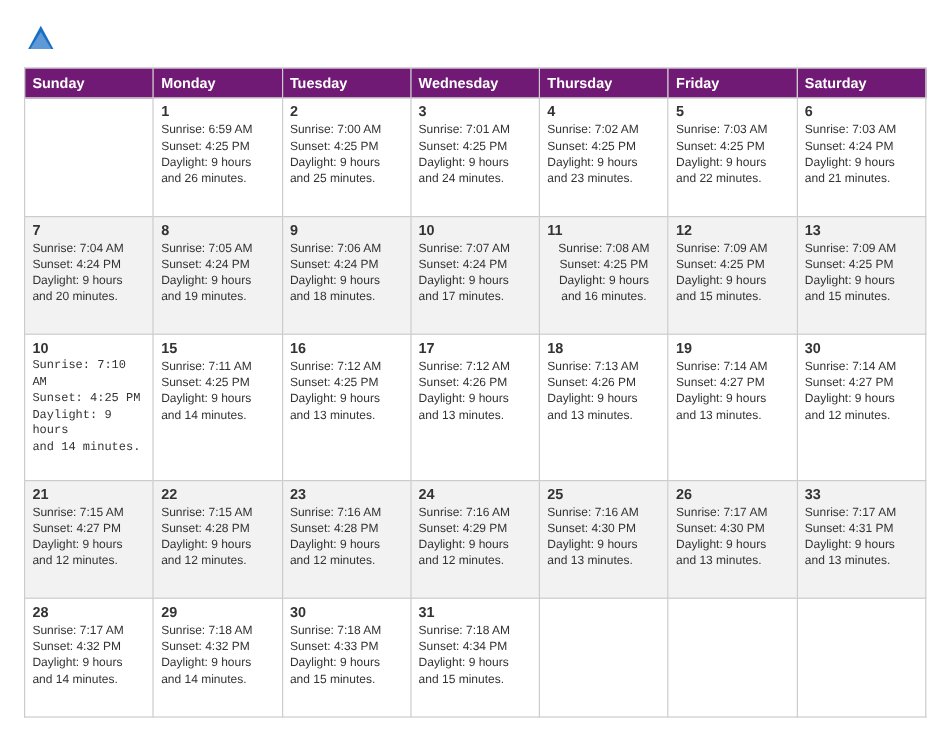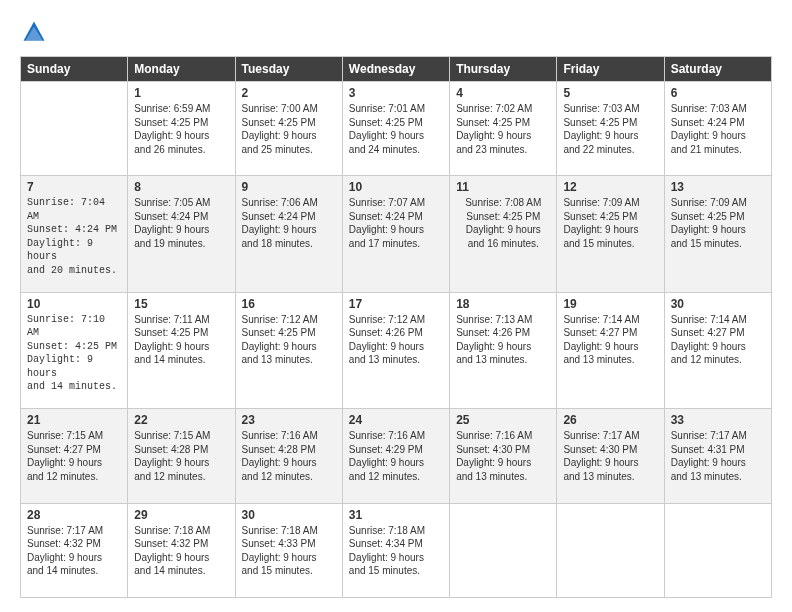--- a/index.html
+++ b/index.html
@@ -53,21 +53,21 @@
       color: #555;
       margin-top: 2px;
     }
     .calendar {
       border-collapse: collapse;
       width: 100%;
       flex: 1;
       table-layout: fixed;
     }
     .calendar thead th {
-      background-color: #404040;
+      background-color: #701a75;
       color: #fff;
       font-size: 12px;
       font-weight: bold;
       padding: 5px 6px;
       border: 1px solid #ccc;
       text-align: left;
     }
     .calendar tbody td {
       border: 1px solid #ccc;
       vertical-align: top;
@@ -175,21 +175,21 @@
             <span class="day-number">6</span>
             <div class="cell-info" style="white-space: pre-line;">Sunrise: 7:03 AM
 Sunset: 4:24 PM
 Daylight: 9 hours
 and 21 minutes.</div>
           </td>
         </tr>
         <tr>
           <td>
             <span class="day-number">7</span>
-            <div class="cell-info" style="white-space: pre-line; font-family: Liberation Mono, monospace;">Sunrise: 7:04 AM
+            <div class="cell-info" style="white-space: pre-line;">Sunrise: 7:04 AM
 Sunset: 4:24 PM
 Daylight: 9 hours
 and 20 minutes.</div>
           </td>
           <td>
             <span class="day-number">8</span>
             <div class="cell-info" style="white-space: pre-line;">Sunrise: 7:05 AM
 Sunset: 4:24 PM
 Daylight: 9 hours
 and 19 minutes.</div>

